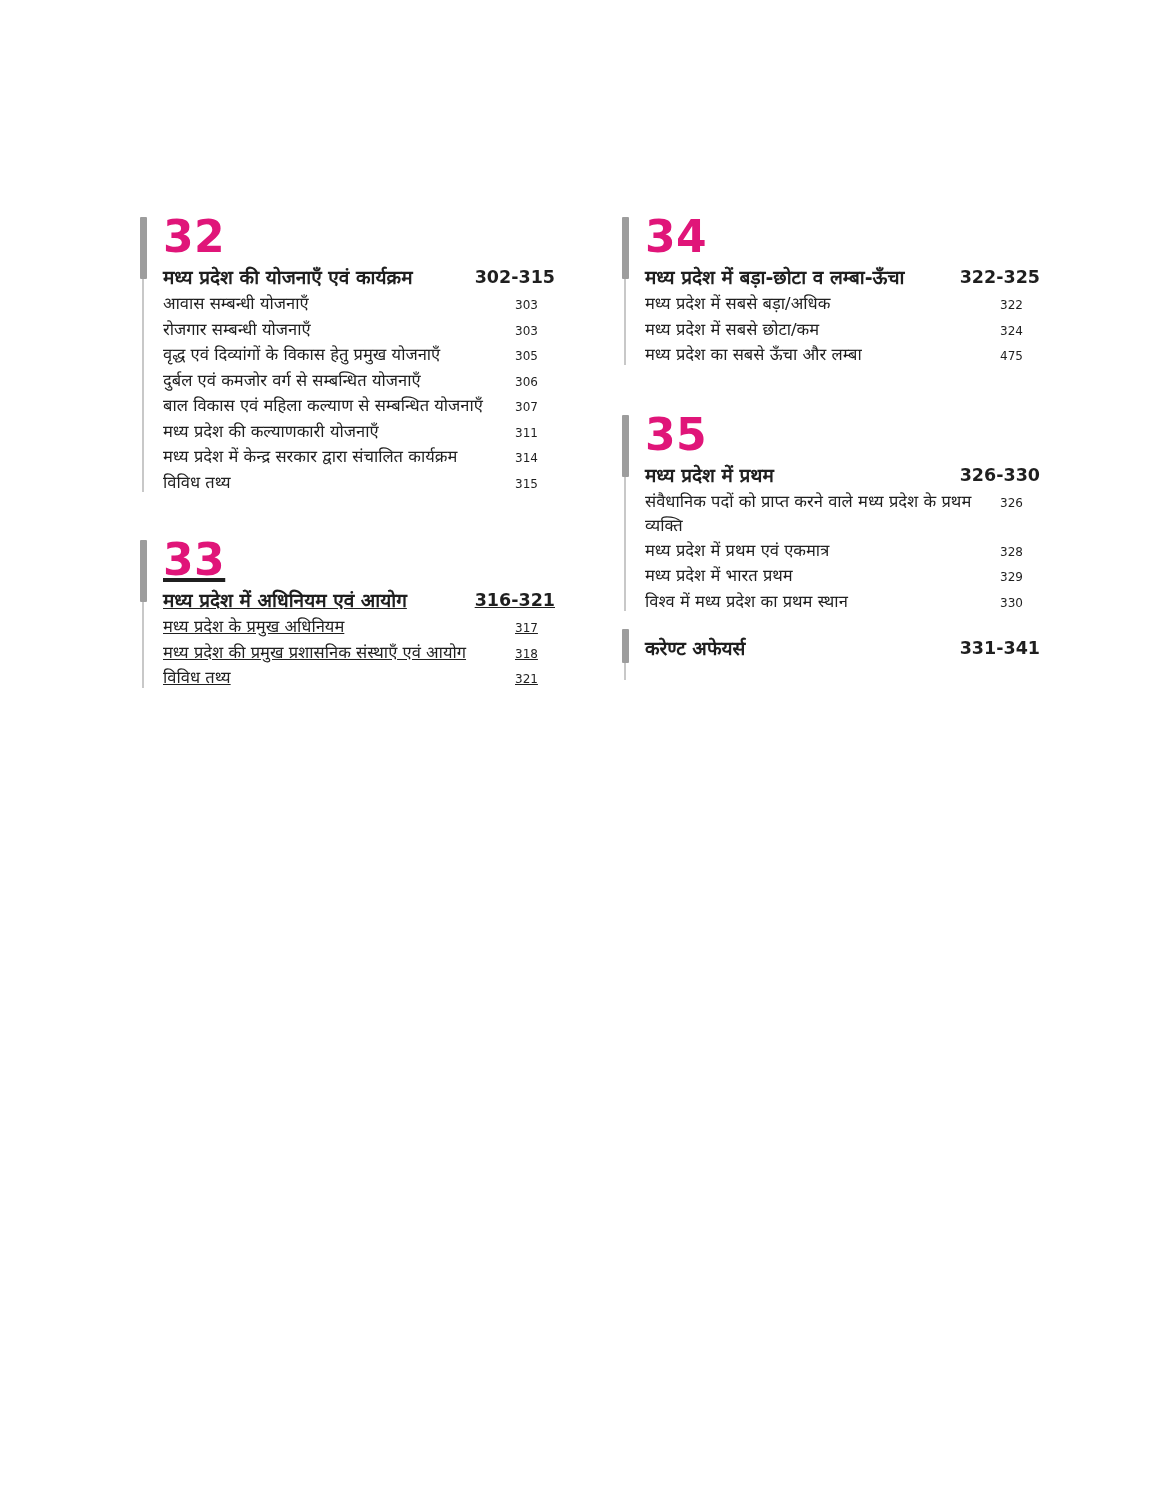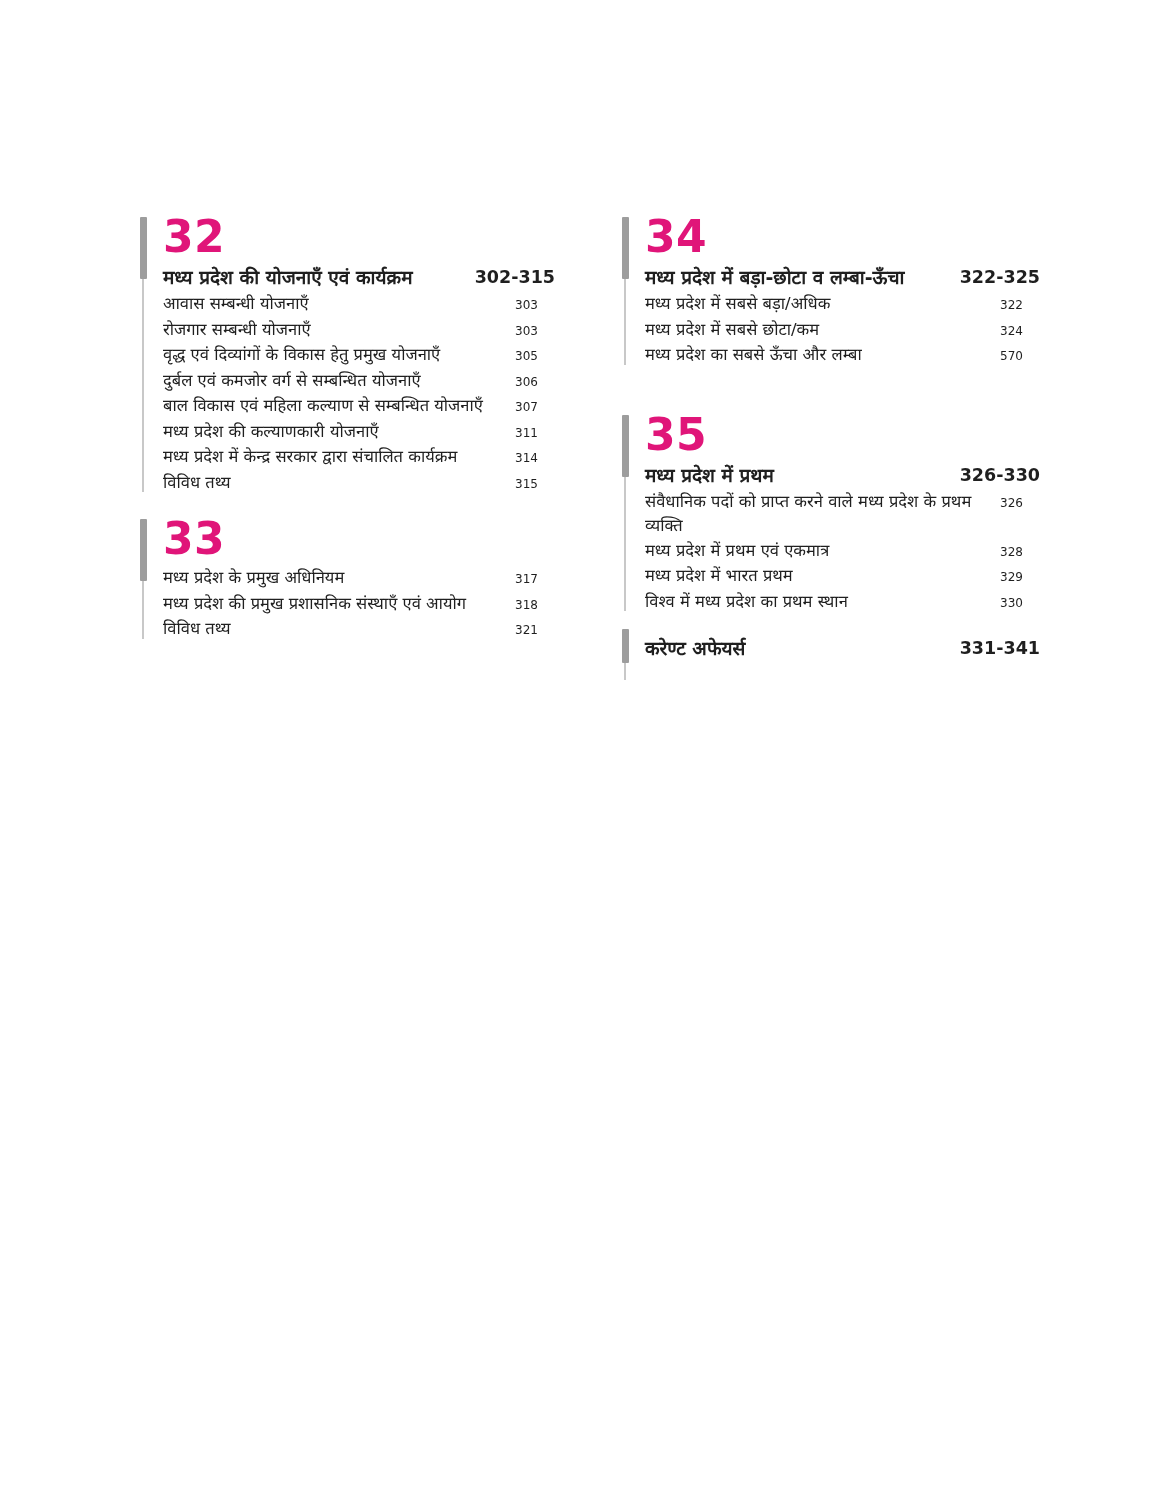--- a/index.html
+++ b/index.html
@@ -19,21 +19,21 @@
     position: absolute;
     top: 215px;
   }
   .col-left  { left: 140px; width: 415px; }
   .col-right { left: 622px; width: 418px; }
 
   .section {
     position: relative;
     padding-left: 23px;
   }
-  .col-left  .section + .section { margin-top: 21px; }
+  .col-left  .section + .section { margin-top: 42px; text-decoration: underline; }
   .col-right .section:nth-child(2) { margin-top: 44px; }
   .col-right .section:nth-child(3) { margin-top: 18px; }
 
   .bars {
     position: absolute;
     left: 0;
     top: 2px;
     bottom: 0;
     width: 7px;
   }
@@ -142,20 +142,24 @@
     <span class="page">315</span>
   </div>
       </div>
   </section>
     <section class="section">
     <div class="bars">
       <div class="bar-thick"></div>
       <div class="bar-thin"></div>
     </div>
     <div class="chapter-number">33</div>
+    <div class="title-row">
+      <span class="title">मध्य प्रदेश में अधिनियम एवं आयोग</span>
+      <span class="page-range">316-321</span>
+    </div>
     <div class="items">
         <div class="row">
     <span class="label">मध्य प्रदेश के प्रमुख अधिनियम</span>
     <span class="page">317</span>
   </div>
         <div class="row">
     <span class="label">मध्य प्रदेश की प्रमुख प्रशासनिक संस्थाएँ एवं आयोग</span>
     <span class="page">318</span>
   </div>
         <div class="row">
@@ -180,21 +184,21 @@
         <div class="row">
     <span class="label">मध्य प्रदेश में सबसे बड़ा/अधिक</span>
     <span class="page">322</span>
   </div>
         <div class="row">
     <span class="label">मध्य प्रदेश में सबसे छोटा/कम</span>
     <span class="page">324</span>
   </div>
         <div class="row">
     <span class="label">मध्य प्रदेश का सबसे ऊँचा और लम्बा</span>
-    <span class="page">570</span>
+    <span class="page">475</span>
   </div>
       </div>
   </section>
     <section class="section">
     <div class="bars">
       <div class="bar-thick"></div>
       <div class="bar-thin"></div>
     </div>
     <div class="chapter-number">35</div>
     <div class="title-row">

